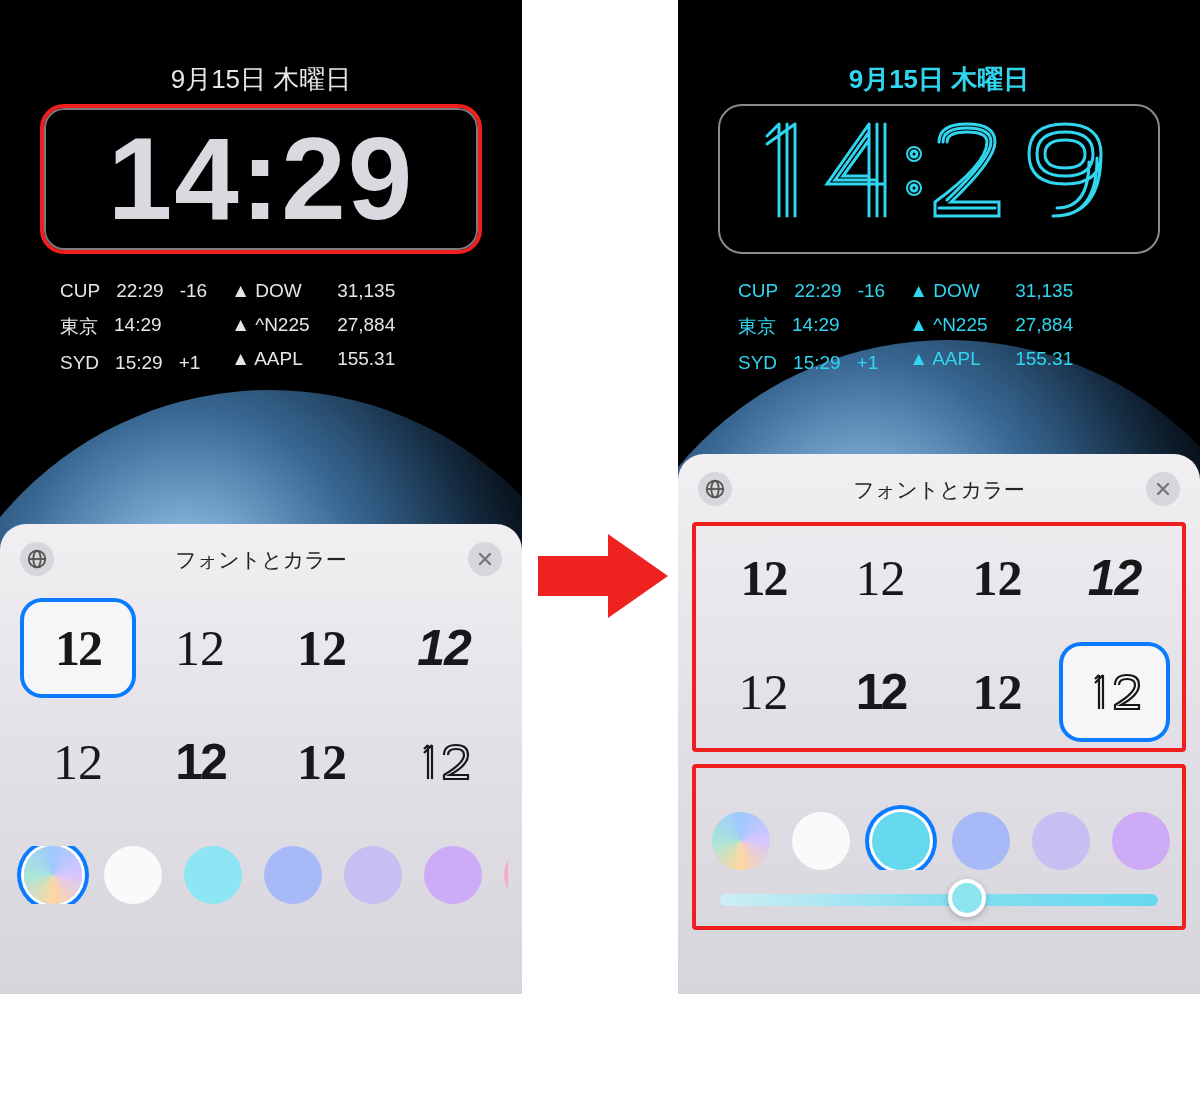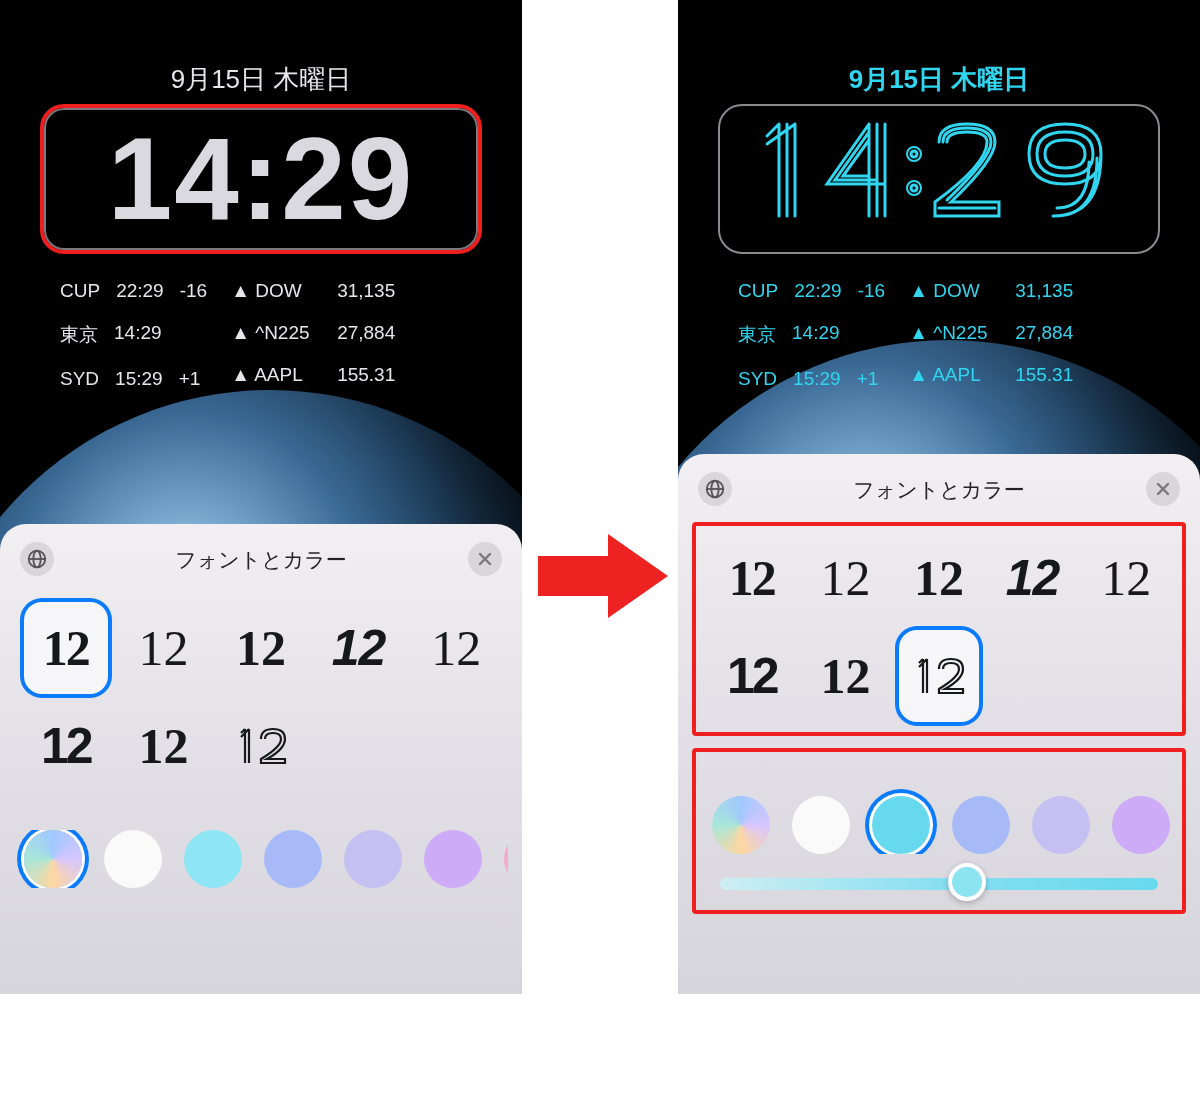--- a/index.html
+++ b/index.html
@@ -72,21 +72,21 @@
     position: absolute;
     top: 280px;
     left: 60px; right: 60px;
     display: flex;
     gap: 24px;
     font-size: 19px;
     font-weight: 500;
   }
   .phone-left .widgets { color: #e6e6ea; }
   .phone-right .widgets { color: #30d6f0; }
-  .w-col { display: flex; flex-direction: column; gap: 20px; }
+  .w-col { display: flex; flex-direction: column; gap: 12px; }
   .widgets .row { display: flex; gap: 16px; }
   .w-col.stocks .row span:first-child { min-width: 90px; }
 
   
   .sheet {
     position: absolute;
     left: 0; right: 0; bottom: 0;
     border-radius: 26px 26px 0 0;
     background: linear-gradient(180deg, #f2eff2 0%, #e2e0e6 50%, #d6d5db 100%);
     padding: 18px 14px 30px;
@@ -122,22 +122,22 @@
   }
   .sheet-title {
     font-size: 21px;
     font-weight: 500;
     color: #222;
   }
 
   .font-grid {
     margin-top: 24px;
     display: grid;
-    grid-template-columns: repeat(5, 1fr);
-    gap: 6px 14px;
+    grid-template-columns: repeat(4, 1fr);
+    gap: 22px 14px;
     padding: 0 10px;
   }
   .font-opt {
     height: 92px;
     border-radius: 18px;
     display: flex; align-items: center; justify-content: center;
     font-size: 50px;
     font-weight: 700;
     color: #17181a;
     letter-spacing: 0;

